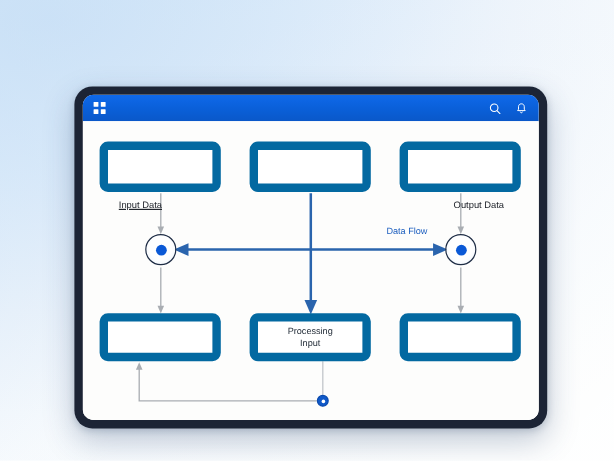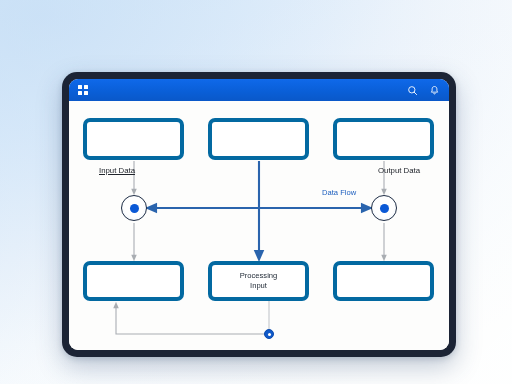--- a/index.html
+++ b/index.html
@@ -100,21 +100,21 @@
     left: 0; top: 0;
     width: 380px;
     height: 249px;
   }
 
   
   .node-box {
     position: absolute;
     box-sizing: border-box;
     background: #ffffff;
-    border: 4px solid #0369a1;
+    border: 7px solid #0369a1;
     border-radius: 7px;
     display: flex;
     align-items: center;
     justify-content: center;
     text-align: center;
     font-size: 7.6px;
     line-height: 1.28;
     color: #1d2733;
     z-index: 4;
   }

